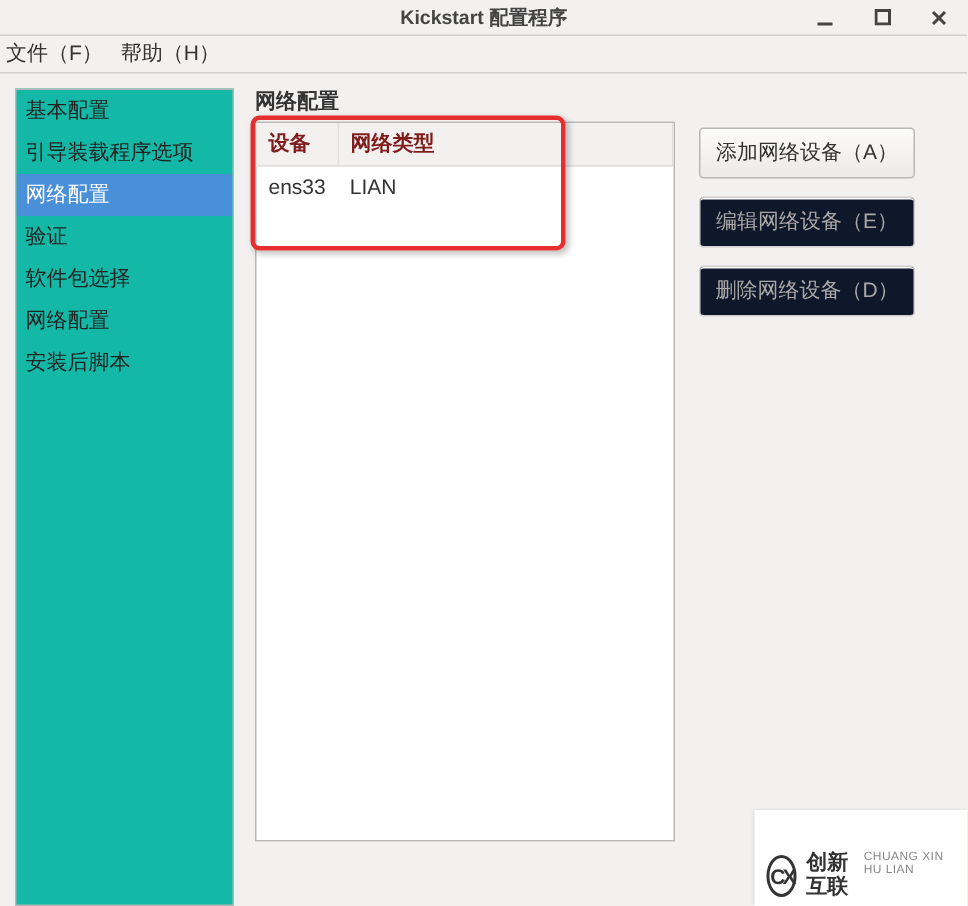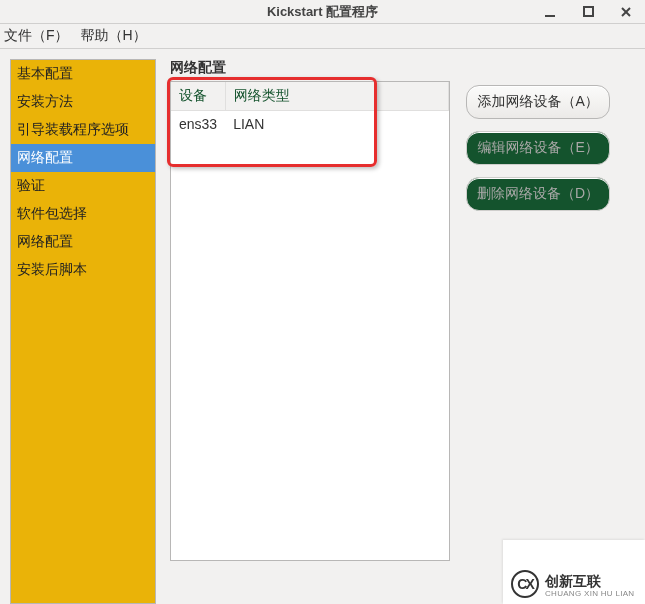--- a/index.html
+++ b/index.html
@@ -59,21 +59,21 @@
   }
   .content {
     display: flex;
     padding: 10px 10px 0 10px;
     gap: 14px;
     height: calc(604px - 23px - 24px - 1px - 1px);
   }
   .sidebar {
     width: 146px;
     flex-shrink: 0;
-    background: #eab308;
+    background: #14b8a6;
     border: 1px solid #b8b7b6;
     overflow: hidden;
   }
   .sidebar-item {
     padding: 5px 6px;
     cursor: default;
     font-size: 14px;
     color: #222;
   }
   .sidebar-item.selected {
@@ -105,22 +105,22 @@
     position: relative;
     height: 480px;
   }
   table.devtable {
     width: 100%;
     border-collapse: collapse;
     font-size: 14px;
   }
   table.devtable th {
     text-align: left;
-    font-weight: normal;
-    color: #14532d;
+    font-weight: bold;
+    color: #7f1d1d;
     background: #f2f1f0;
     padding: 5px 8px;
     border-right: 1px solid #e0dfde;
     border-bottom: 1px solid #e0dfde;
     height: 26px;
   }
   table.devtable th:first-child { width: 52px; }
   table.devtable td {
     padding: 5px 8px;
     color: #333;
@@ -139,33 +139,33 @@
   }
   .buttons {
     display: flex;
     flex-direction: column;
     gap: 12px;
     padding-top: 4px;
   }
   .btn {
     background: linear-gradient(#fbfbfa, #eceae8);
     border: 1px solid #b8b7b6;
-    border-radius: 13px;
+    border-radius: 3px;
     padding: 7px 10px;
     font-size: 14px;
     color: #333;
     text-align: center;
     cursor: default;
     box-shadow: 0 1px 0 #fff inset;
     min-width: 134px;
     white-space: nowrap;
   }
   .btn.disabled {
     color: #a9a8a7;
-    background: #14532d;
+    background: #0f172a;
     border-color: #cfcecc;
   }
   
   .watermark {
     position: absolute;
     right: 0;
     bottom: 0;
     width: 142px;
     height: 64px;
     background: #fff;
@@ -178,21 +178,21 @@
   .watermark .logo {
     width: 28px; height: 28px;
     border: 2px solid #343434;
     border-radius: 50%;
     position: relative;
     display: flex; align-items: center; justify-content: center;
     font-weight: bold; font-size: 14px; color: #343434;
     letter-spacing: -2px;
   }
   .watermark .txt {
-    display: flex; flex-direction: column;
+    display: flex; flex-direction: row;
     line-height: 1.15;
     margin-top: 48px;
   }
   .wm-zh { font-size: 14px; font-weight: bold; color: #333; }
   .wm-en { font-size: 8px; color: #888; letter-spacing: 0.3px; }
 </style>
 </head>
 <body>
 
 <div class="titlebar">
@@ -222,21 +222,20 @@
 <div class="menubar">
   <span>文件（F）</span>
   <span>帮助（H）</span>
 </div>
 
 <div class="sep"></div>
 
 <div class="content">
   <div class="sidebar" id="sidebar">
       <div class="sidebar-item">基本配置</div>
-      <div class="sidebar-item">安装方法</div>
       <div class="sidebar-item">引导装载程序选项</div>
       <div class="sidebar-item selected">网络配置</div>
       <div class="sidebar-item">验证</div>
       <div class="sidebar-item">软件包选择</div>
       <div class="sidebar-item">网络配置</div>
       <div class="sidebar-item">安装后脚本</div>
     </div>
 
   <div class="main">
     <div class="group-label">网络配置</div>

